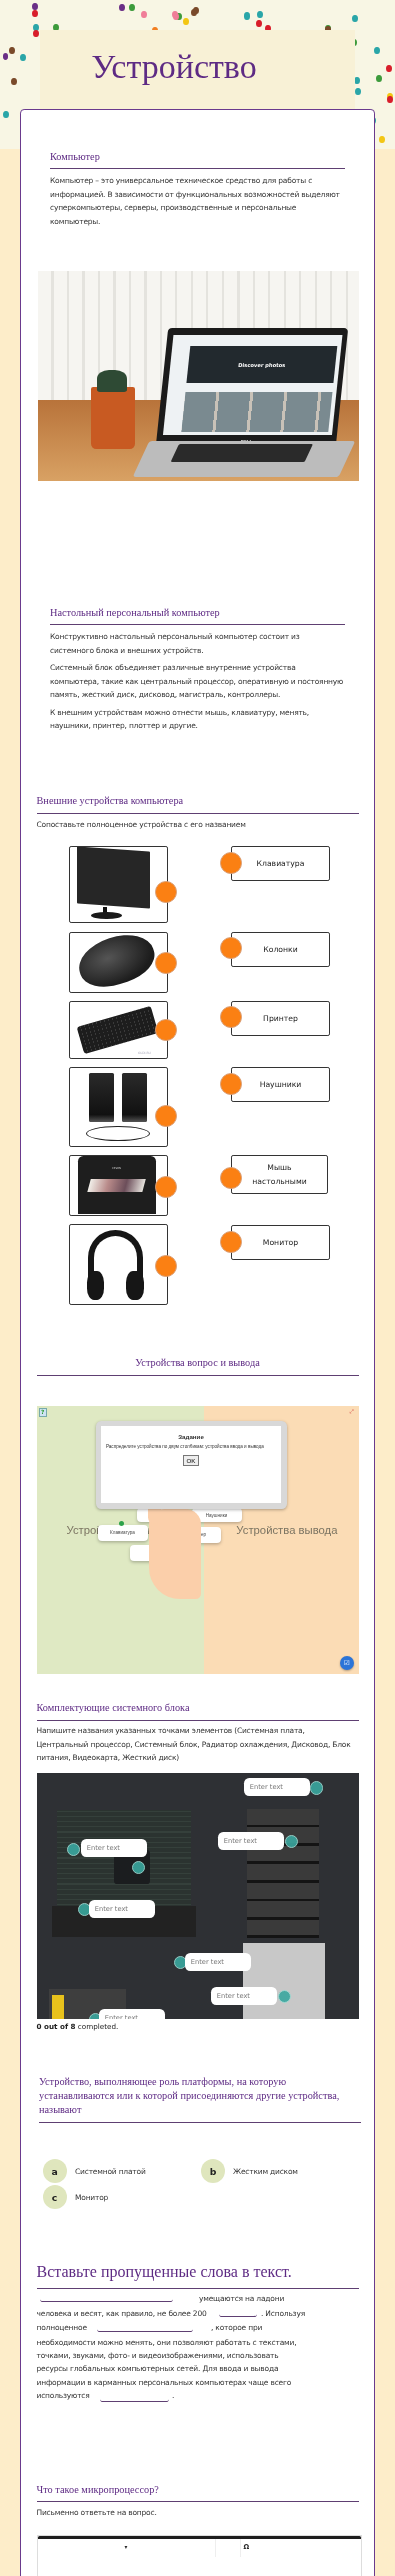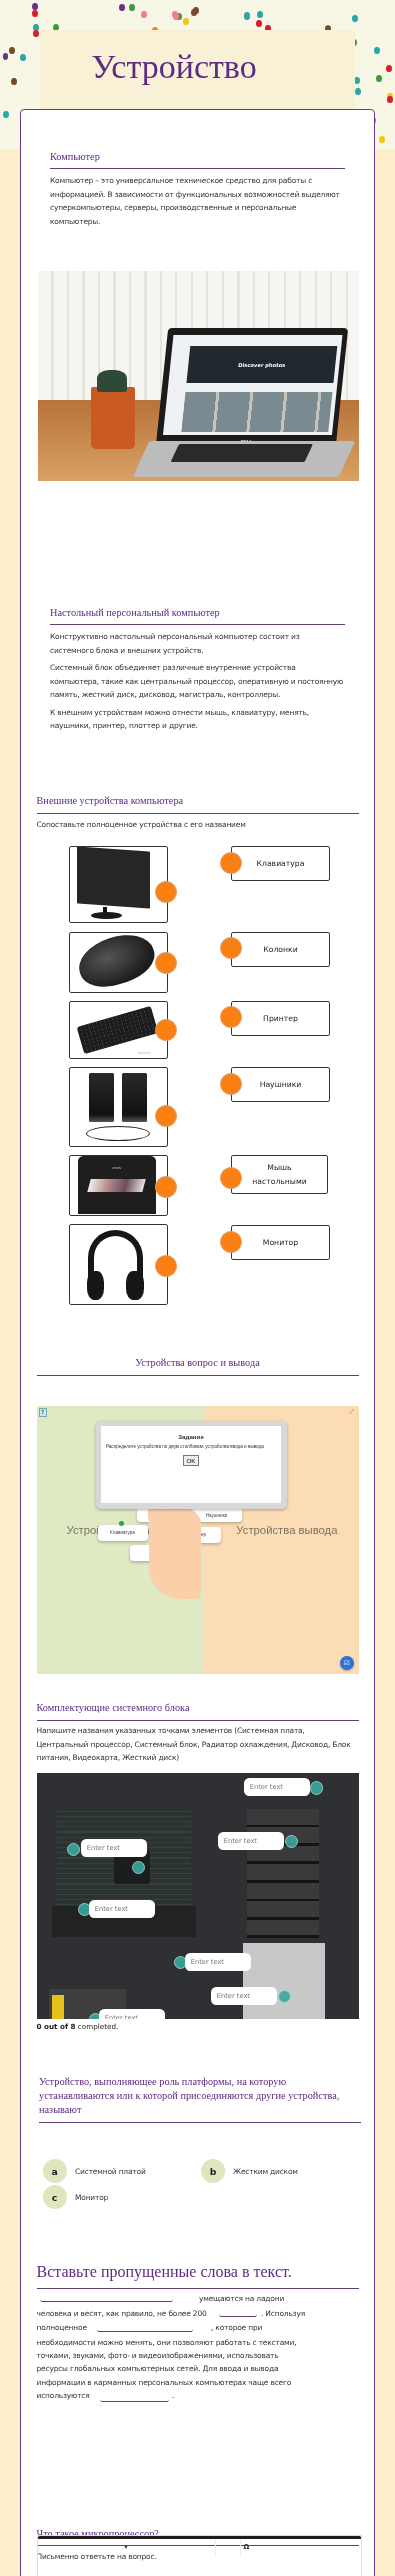--- a/index.html
+++ b/index.html
@@ -320,21 +320,21 @@
   <div class="abs para" style="left:190px;top:2211px;">, которое при</div>
   <div class="abs para" style="left:15.5px;top:2226px;">необходимости можно менять, они позволяют работать с текстами,</div>
   <div class="abs para" style="left:15.5px;top:2239px;">точками, звуками, фото- и видеоизображениями, использовать</div>
   <div class="abs para" style="left:15.5px;top:2252px;">ресурсы глобальных компьютерных сетей. Для ввода и вывода</div>
   <div class="abs para" style="left:15.5px;top:2266px;">информации в карманных персональных компьютерах чаще всего</div>
   <div class="abs para" style="left:15.5px;top:2279px;">используются</div>
   <div class="blank" style="left:79px;top:2281px;width:69px;"></div>
   <div class="abs para" style="left:151px;top:2279px;">.</div>
 
 
-  <div class="abs" style="left:15.5px;top:2374px;width:322px;margin-top:44px;">
+  <div class="abs" style="left:15.5px;top:2374px;width:322px;">
     <h2 class="sec-h" style="font-size:10.3px;">Что такое микропроцессор?</h2>
     <div class="rule" style="margin-top:6.2px;margin-bottom:4.1px;"></div>
     <p class="para">Письменно ответьте на вопрос.</p>
   </div>
 
   <div class="editor">
     <div style="height:3.1px;background:#1e1e1e;border-radius:1.5px 1.5px 0 0;"></div>
     <div style="height:39px;position:relative;border-bottom:1px solid #ccc;">
       <div class="abs" style="left:0;top:0;width:177px;height:17.5px;border-right:0.5px solid #eee;text-align:center;line-height:17.5px;font-size:5.7px;"><span>▾</span></div>
       <div class="abs" style="left:178px;top:0;width:24px;height:17.5px;border-right:0.5px solid #eee;"></div>

